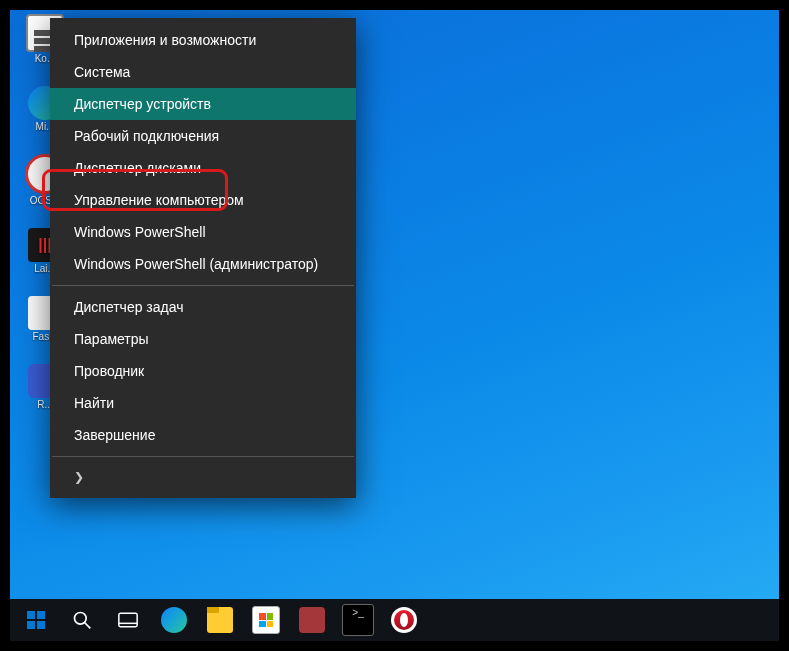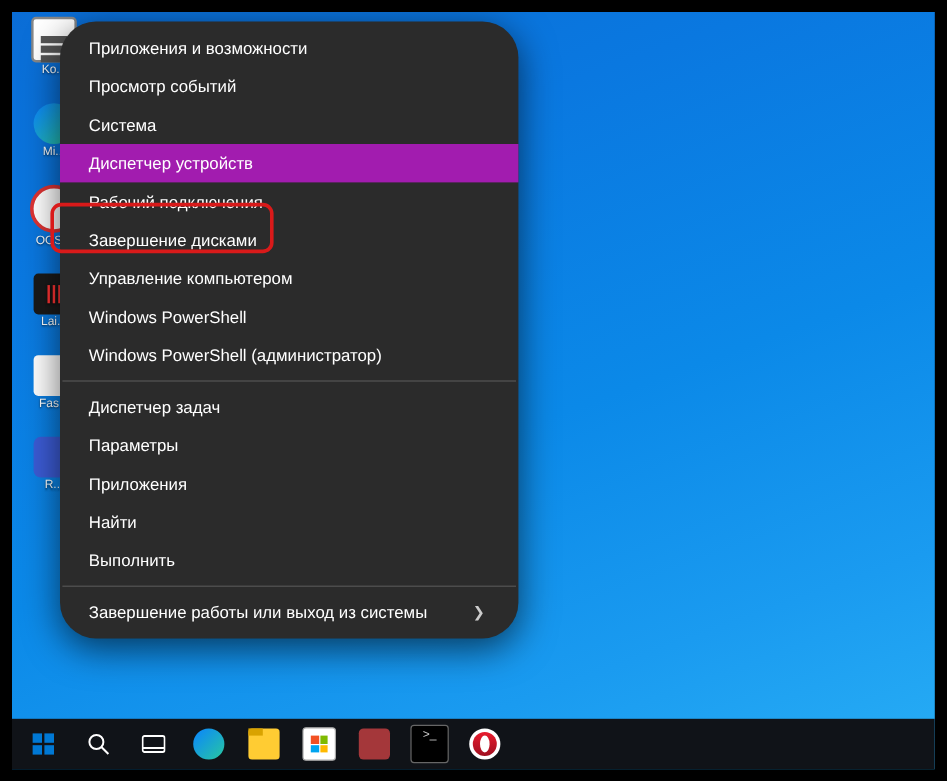--- a/index.html
+++ b/index.html
@@ -65,38 +65,37 @@
   .di-fas .row { flex:1; display:flex; }
   .di-fas .c { flex:1; }
   .di-r .glyph { background:#3c5cd6; border-radius:6px; }
   .desktop-icon .lbl { white-space: nowrap; max-width: 50px; overflow: hidden; }
 
   
   .context-menu {
     position: absolute;
     left: 40px;
     top: 8px;
-    width: 382px;
+    width: 306px;
     background: #2b2b2b;
     color: #fff;
     font-size: 14px;
     box-shadow: 0 8px 30px rgba(0,0,0,.6);
     padding: 6px 0;
-    border-radius: 30px;
   }
   .menu-item {
     position: relative;
     padding: 8px 28px 8px 24px;
     cursor: default;
     display: flex;
     align-items: center;
     justify-content: space-between;
   }
   .menu-item.hovered {
-    background: #a21caf;
+    background: #0f766e;
   }
   .sep {
     height: 1px;
     background: #555;
     margin: 5px 2px;
   }
   .highlight-box {
     position: absolute;
     left: 32px;
     top: 159px;
@@ -198,62 +197,58 @@
         <div class="glyph"></div>
         <span class="lbl">R...</span>
       </div>
     </div>
 
     <div class="context-menu">
       <div class="menu-item">
           <span>Приложения и возможности</span>
         </div>
       <div class="menu-item">
-          <span>Просмотр событий</span>
-        </div>
-      <div class="menu-item">
           <span>Система</span>
         </div>
       <div class="menu-item hovered">
           <span>Диспетчер устройств</span>
         </div>
       <div class="menu-item">
           <span>Рабочий подключения</span>
         </div>
       <div class="menu-item">
-          <span>Завершение дисками</span>
+          <span>Диспетчер дисками</span>
         </div>
       <div class="menu-item">
           <span>Управление компьютером</span>
         </div>
       <div class="menu-item">
           <span>Windows PowerShell</span>
         </div>
       <div class="menu-item">
           <span>Windows PowerShell (администратор)</span>
         </div>
       <div class="sep"></div>
       <div class="menu-item">
           <span>Диспетчер задач</span>
         </div>
       <div class="menu-item">
           <span>Параметры</span>
         </div>
       <div class="menu-item">
-          <span>Приложения</span>
+          <span>Проводник</span>
         </div>
       <div class="menu-item">
           <span>Найти</span>
         </div>
       <div class="menu-item">
-          <span>Выполнить</span>
+          <span>Завершение</span>
         </div>
       <div class="sep"></div>
       <div class="menu-item">
-        <span>Завершение работы или выход из системы</span>
         <span class="chevron">❯</span>
       </div>
     </div>
 
     <div class="highlight-box"></div>
 
     <div class="taskbar">
       <div class="tb-item tb-start" title="Пуск">
         <svg viewBox="0 0 18 18">
           <rect x="0" y="0" width="8" height="8" fill="#0078d4"></rect>

